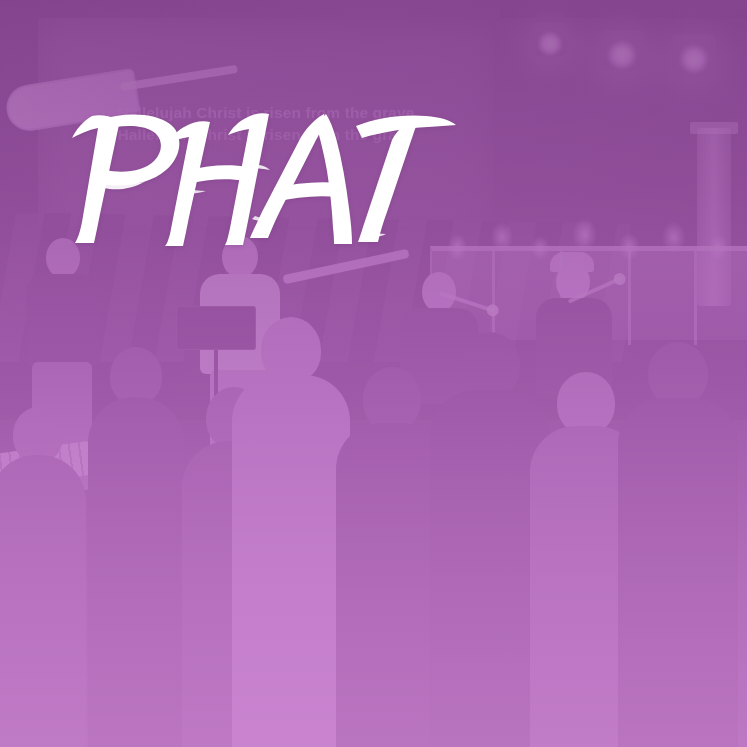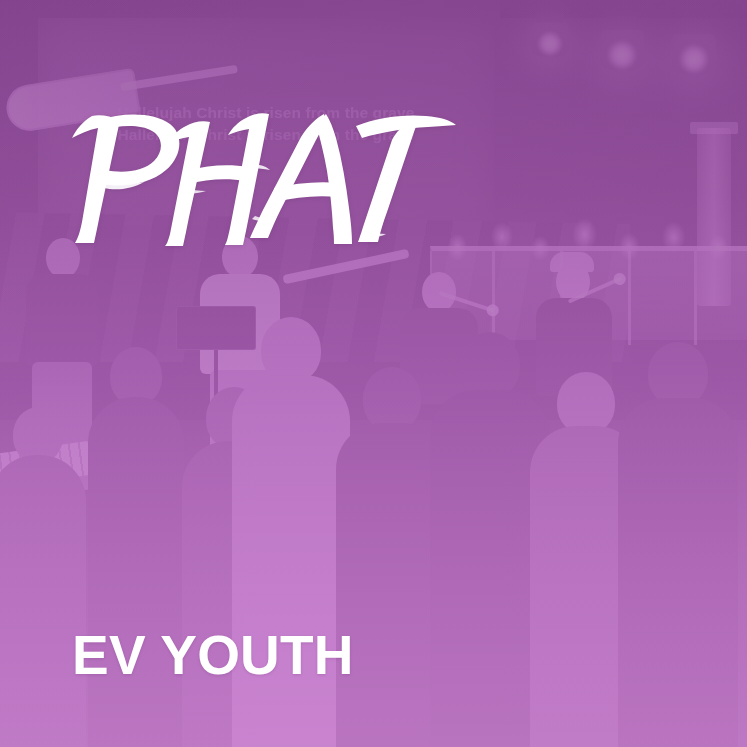--- a/index.html
+++ b/index.html
@@ -308,17 +308,16 @@
           <path d="M197 112 C202 114 207 115 212 115 C205 118 199 117 194 115 Z" opacity=".8"></path>
 
           <path d="M298 22 C318 14 344 10 368 12 C382 13 392 16 398 21 C390 22 380 22 370 23 C348 24 324 28 304 34 Z"></path>
           <path d="M352 18 C344 22 338 28 334 36 L308 114 C304 126 302 133 300 138 L320 138 C322 129 325 119 329 108 L356 28 C358 22 360 17 362 14 Z"></path>
           <path d="M310 127 C316 129 322 130 328 130 C320 134 313 134 307 131 Z" opacity=".8"></path>
         </g>
       </svg>
     </div>
 
     <div class="title">
-      <span class="ln l1">EV YOUTH</span>
     </div>
 
   </div>
 </div>
 
 </body></html>

